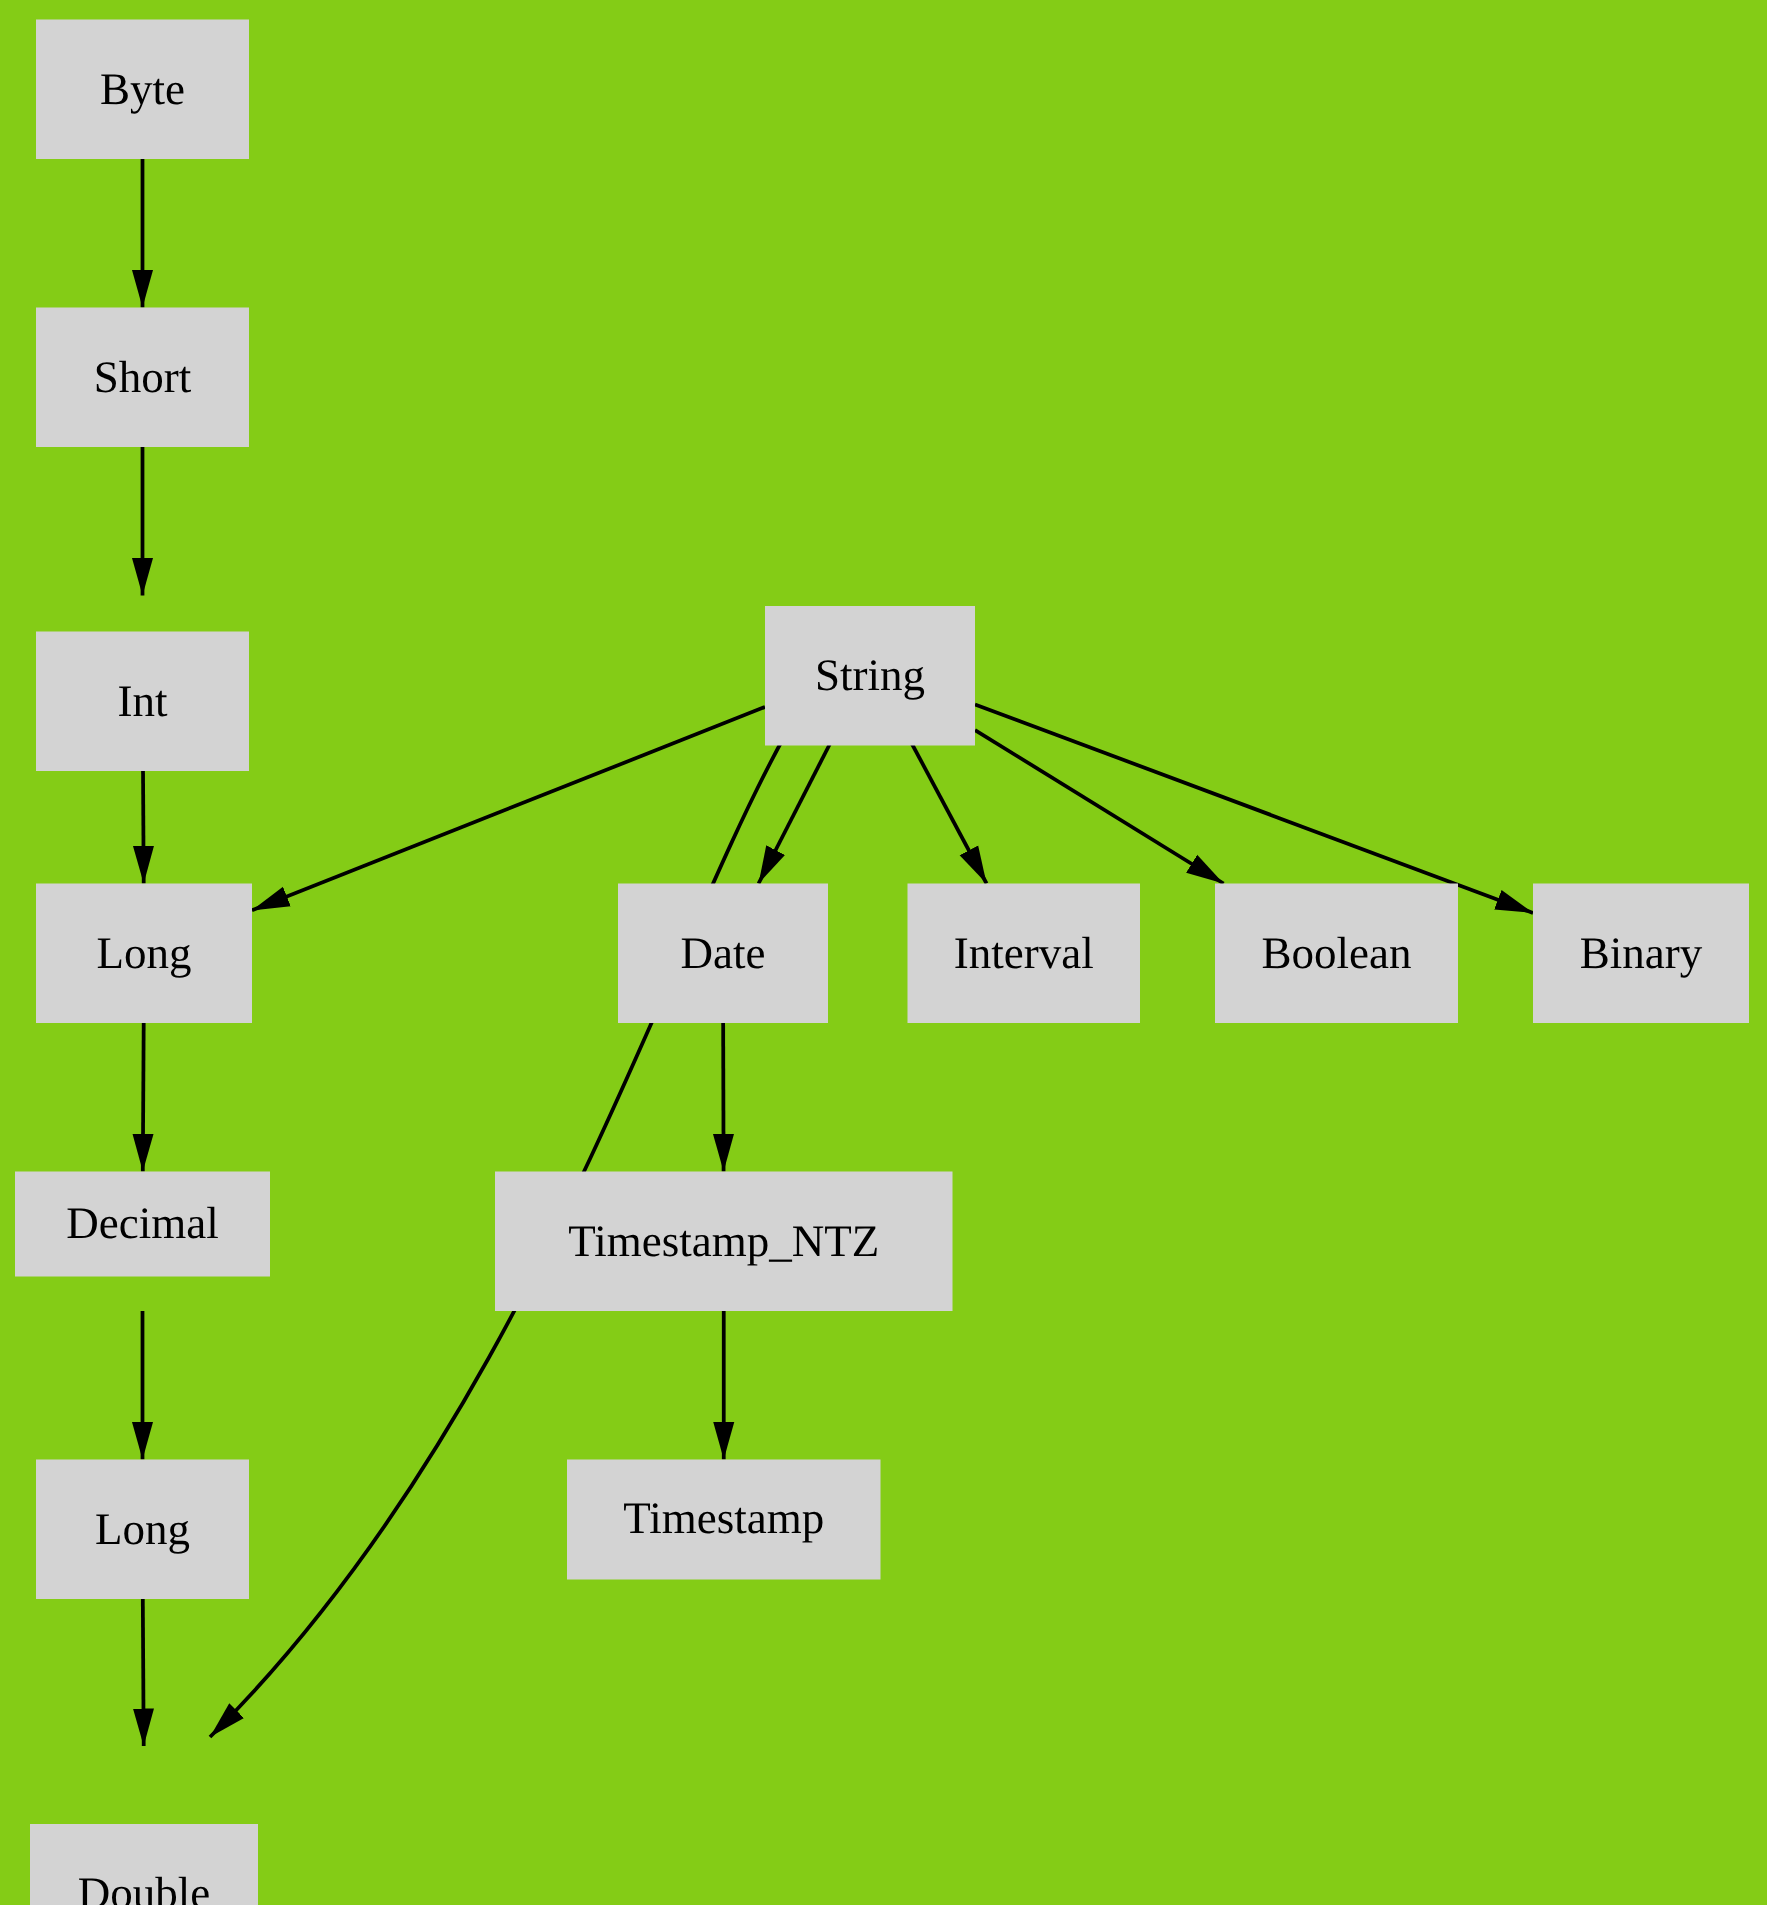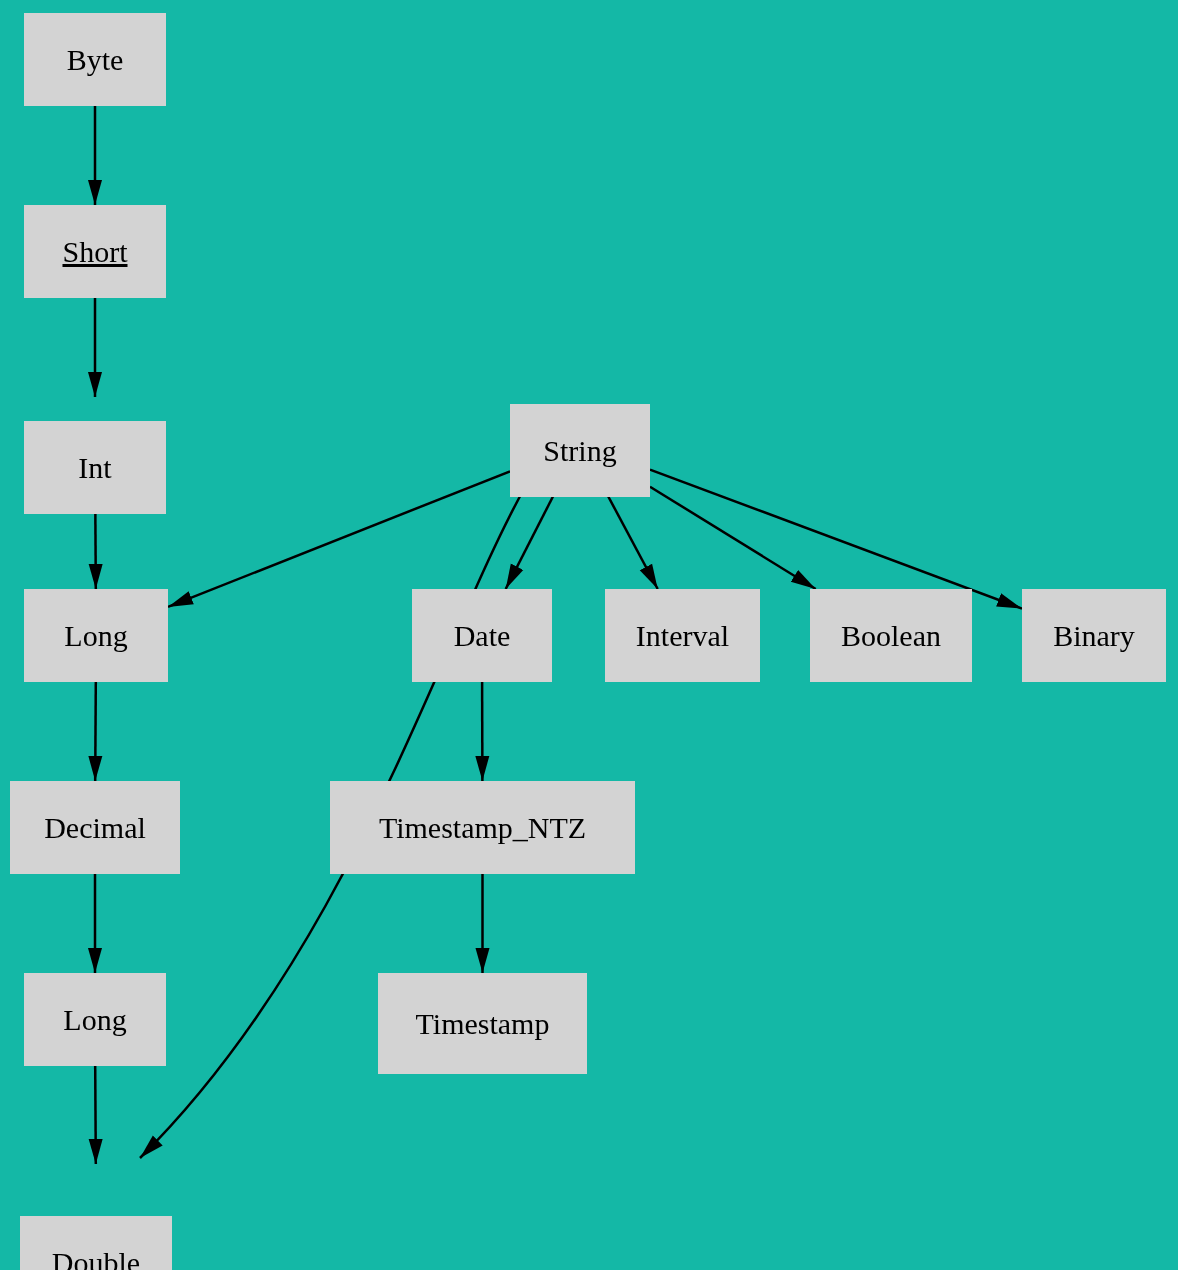--- a/index.html
+++ b/index.html
@@ -4,21 +4,21 @@
 <style>
   html, body {
     margin: 0;
     padding: 0;
     background: #ffffff;
   }
   .canvas {
     position: relative;
     width: 1178px;
     height: 1270px;
-    background: #14b8a6;
+    background: #84cc16;
     font-family: "Liberation Serif", "DejaVu Serif", serif;
     overflow: hidden;
   }
   #edges-svg {
     position: absolute;
     left: 0;
     top: 0;
     width: 1178px;
     height: 1270px;
   }
@@ -57,21 +57,21 @@
         <path d="M 650.0 469.6 L 1022.0 608.6" fill="none" stroke="#000000" stroke-width="2.5" marker-end="url(#arrowhead)"></path>
         <path d="M 524 489 C 440 640, 350 950, 140 1158" fill="none" stroke="#000000" stroke-width="2.5" marker-end="url(#arrowhead)"></path>
         <path d="M 482.1 682.0 L 482.4 781.0" fill="none" stroke="#000000" stroke-width="2.5" marker-end="url(#arrowhead)"></path>
         <path d="M 482.5 874.0 L 482.5 973.0" fill="none" stroke="#000000" stroke-width="2.5" marker-end="url(#arrowhead)"></path>
       </g>
   </svg>
   <div id="nodes-layer">
       <div class="node" style="left: 24px; top: 13px; width: 142px; height: 93px; background: rgb(211, 211, 211); color: rgb(0, 0, 0);">
         <span>Byte</span>
       </div>
-      <div class="node" style="left: 24px; top: 205px; width: 142px; height: 93px; background: rgb(211, 211, 211); color: rgb(0, 0, 0); text-decoration: underline;">
+      <div class="node" style="left: 24px; top: 205px; width: 142px; height: 93px; background: rgb(211, 211, 211); color: rgb(0, 0, 0);">
         <span>Short</span>
       </div>
       <div class="node" style="left: 24px; top: 397px; width: 142px; height: 93px; background: rgb(211, 211, 211); color: rgb(0, 0, 0); margin-top: 24px;">
         <span>Int</span>
       </div>
       <div class="node" style="left: 510px; top: 404px; width: 140px; height: 93px; background: rgb(211, 211, 211); color: rgb(0, 0, 0);">
         <span>String</span>
       </div>
       <div class="node" style="left: 24px; top: 589px; width: 144px; height: 93px; background: rgb(211, 211, 211); color: rgb(0, 0, 0);">
         <span>Long</span>
@@ -81,29 +81,29 @@
       </div>
       <div class="node" style="left: 605px; top: 589px; width: 155px; height: 93px; background: rgb(211, 211, 211); color: rgb(0, 0, 0);">
         <span>Interval</span>
       </div>
       <div class="node" style="left: 810px; top: 589px; width: 162px; height: 93px; background: rgb(211, 211, 211); color: rgb(0, 0, 0);">
         <span>Boolean</span>
       </div>
       <div class="node" style="left: 1022px; top: 589px; width: 144px; height: 93px; background: rgb(211, 211, 211); color: rgb(0, 0, 0);">
         <span>Binary</span>
       </div>
-      <div class="node" style="left: 10px; top: 781px; width: 170px; height: 93px; background: rgb(211, 211, 211); color: rgb(0, 0, 0);">
+      <div class="node" style="left: 10px; top: 781px; width: 170px; height: 70px; background: rgb(211, 211, 211); color: rgb(0, 0, 0);">
         <span>Decimal</span>
       </div>
       <div class="node" style="left: 330px; top: 781px; width: 305px; height: 93px; background: rgb(211, 211, 211); color: rgb(0, 0, 0);">
         <span>Timestamp_NTZ</span>
       </div>
       <div class="node" style="left: 24px; top: 973px; width: 142px; height: 93px; background: rgb(211, 211, 211); color: rgb(0, 0, 0);">
         <span>Long</span>
       </div>
-      <div class="node" style="left: 378px; top: 973px; width: 209px; height: 101px; background: rgb(211, 211, 211); color: rgb(0, 0, 0);">
+      <div class="node" style="left: 378px; top: 973px; width: 209px; height: 80px; background: rgb(211, 211, 211); color: rgb(0, 0, 0);">
         <span>Timestamp</span>
       </div>
       <div class="node" style="left: 20px; top: 1216px; width: 152px; height: 93px; background: rgb(211, 211, 211); color: rgb(0, 0, 0); font-family: Liberation Serif, serif;">
         <span>Double</span>
       </div>
     </div>
 </div>
 
 </body></html>

